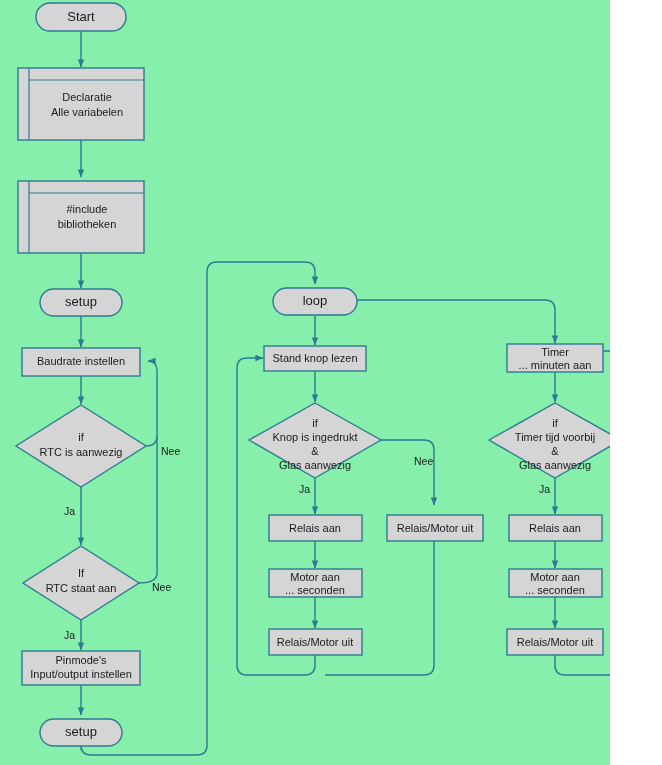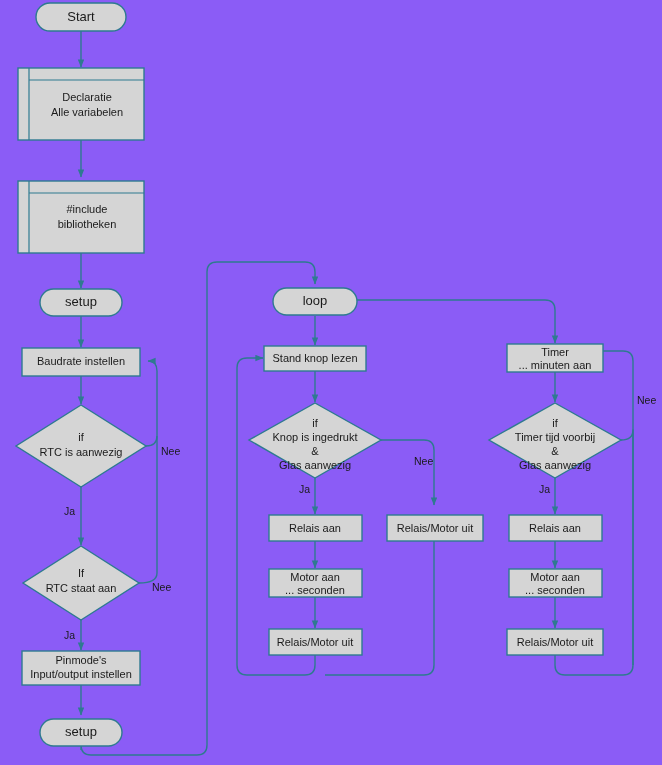--- a/index.html
+++ b/index.html
@@ -1,17 +1,17 @@
 <!DOCTYPE html>
 <html><head>
 <meta charset="utf-8">
 <style>
   html,body{margin:0;padding:0;background:#ffffff;}
   body{font-family:"Liberation Sans","DejaVu Sans",sans-serif;}
-  #canvas{position:relative;width:662px;height:765px;background:#8b5cf6;overflow:hidden;}
+  #canvas{position:relative;width:610px;height:765px;background:#86efac;overflow:hidden;}
   svg{position:absolute;left:0;top:0;width:662px;height:765px;}
   .nodeText{font-family:"Liberation Sans","DejaVu Sans",sans-serif;font-size:11px;fill:#1a1a1a;text-anchor:middle;dominant-baseline:middle;}
   .nodeTextBig{font-family:"Liberation Sans","DejaVu Sans",sans-serif;font-size:13px;fill:#1a1a1a;text-anchor:middle;dominant-baseline:middle;}
   .edgeLabel{font-family:"Liberation Sans","DejaVu Sans",sans-serif;font-size:10.5px;fill:#1a1a1a;dominant-baseline:middle;}
   .shape{fill:#d5d5d5;stroke:#2e7a90;stroke-width:1.4;}
   .divider{stroke:#2e7a90;stroke-width:1.2;fill:none;}
   .conn{stroke:#2e7a90;stroke-width:1.4;fill:none;stroke-linecap:butt;stroke-linejoin:round;}
 </style>
 </head>
 <body>

